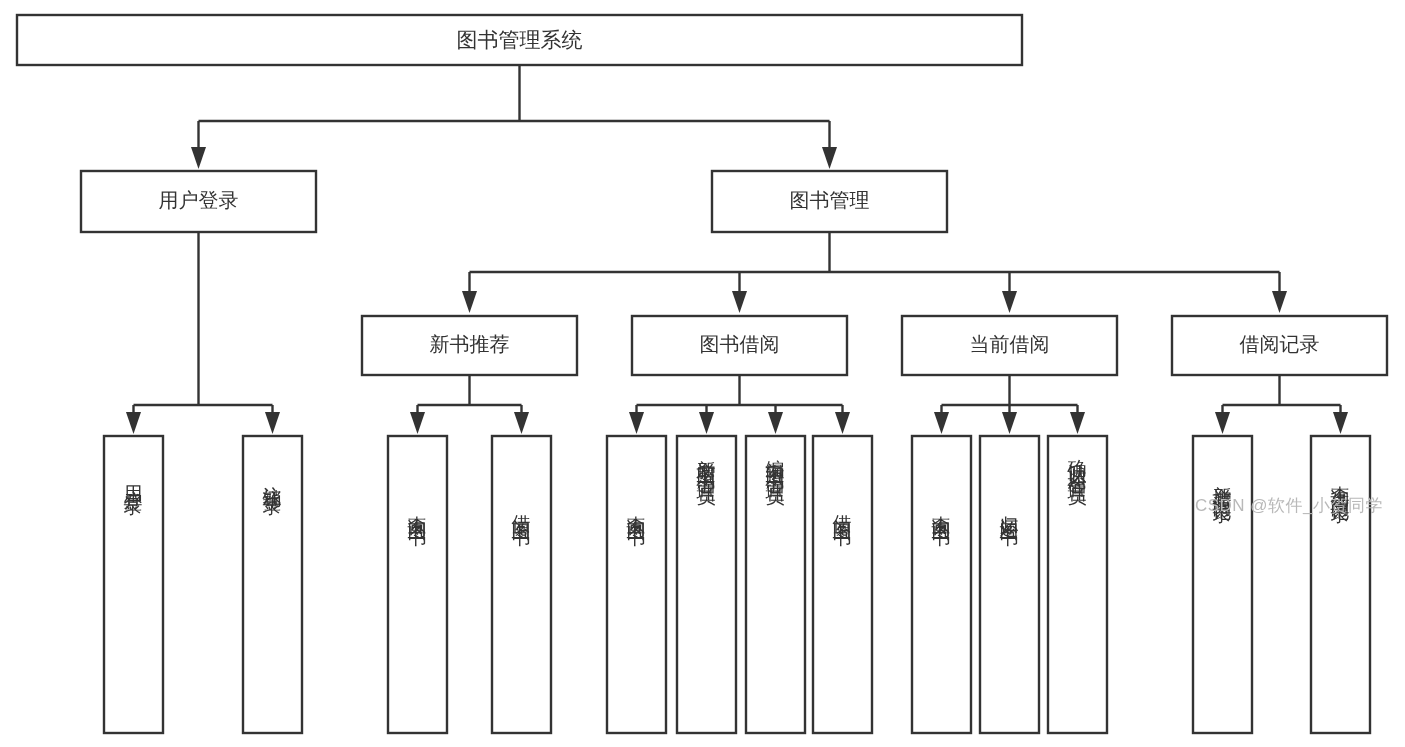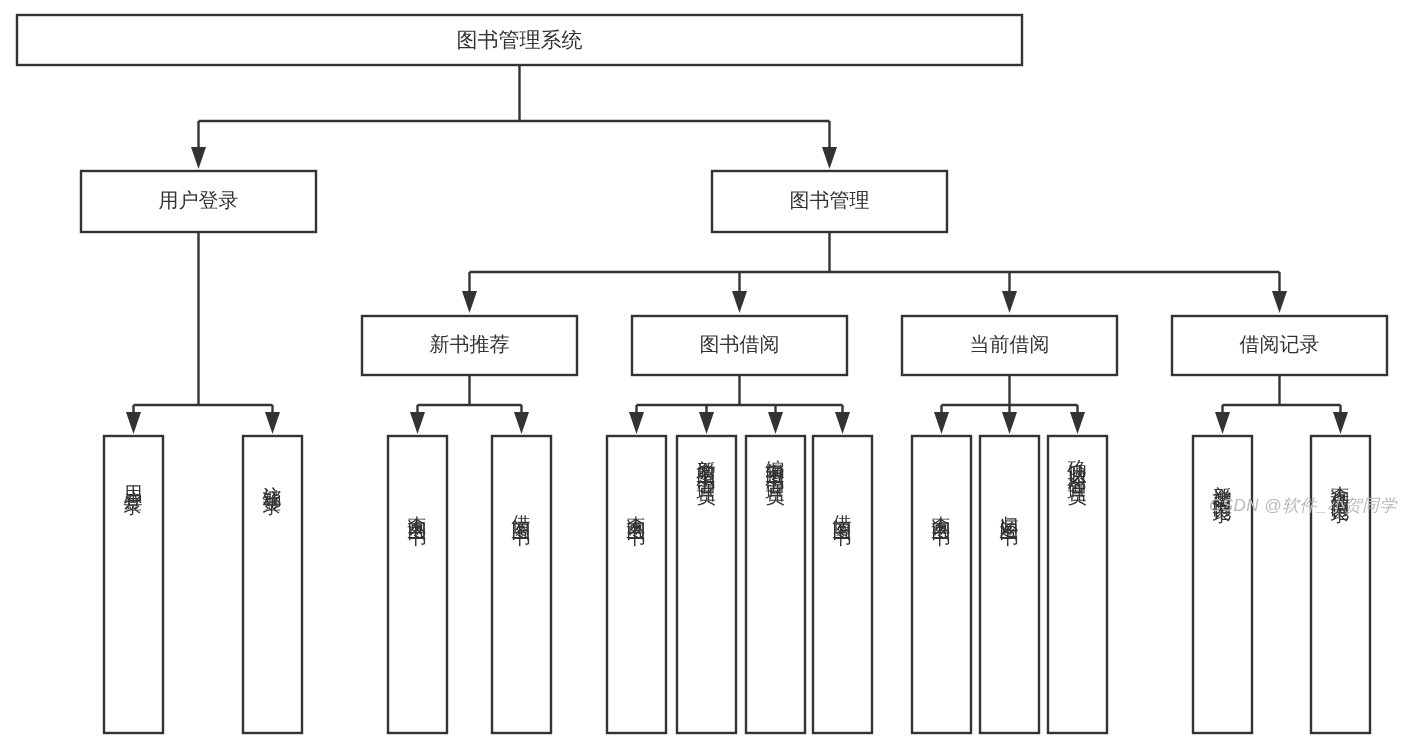--- a/index.html
+++ b/index.html
@@ -16,28 +16,27 @@
     text-anchor:middle;
     dominant-baseline:middle;
   }
   .lvl1-label{font-size:21px;}
   .lvl2-label{font-size:20px;}
   .lvl3-label{font-size:20px;}
   .connector{stroke:#333333;stroke-width:2.4;fill:none;stroke-linecap:butt;}
   .arrow-head{fill:#333333;stroke:none;}
   .watermark{
     position:absolute;
-    right:8px;bottom:6px;
+    right:22px;bottom:6px;
     font-family:"Liberation Sans","DejaVu Sans",sans-serif;
     font-size:17px;
     color:#b9b9b9;
     letter-spacing:0.5px;
     white-space:nowrap;
     user-select:none;
-    font-style:italic;
   }
 </style>
 </head>
 <body>
 
 <div id="diagram-root">
 
   <svg id="flowchart" viewBox="0 0 1405 747">
 
     <g>

